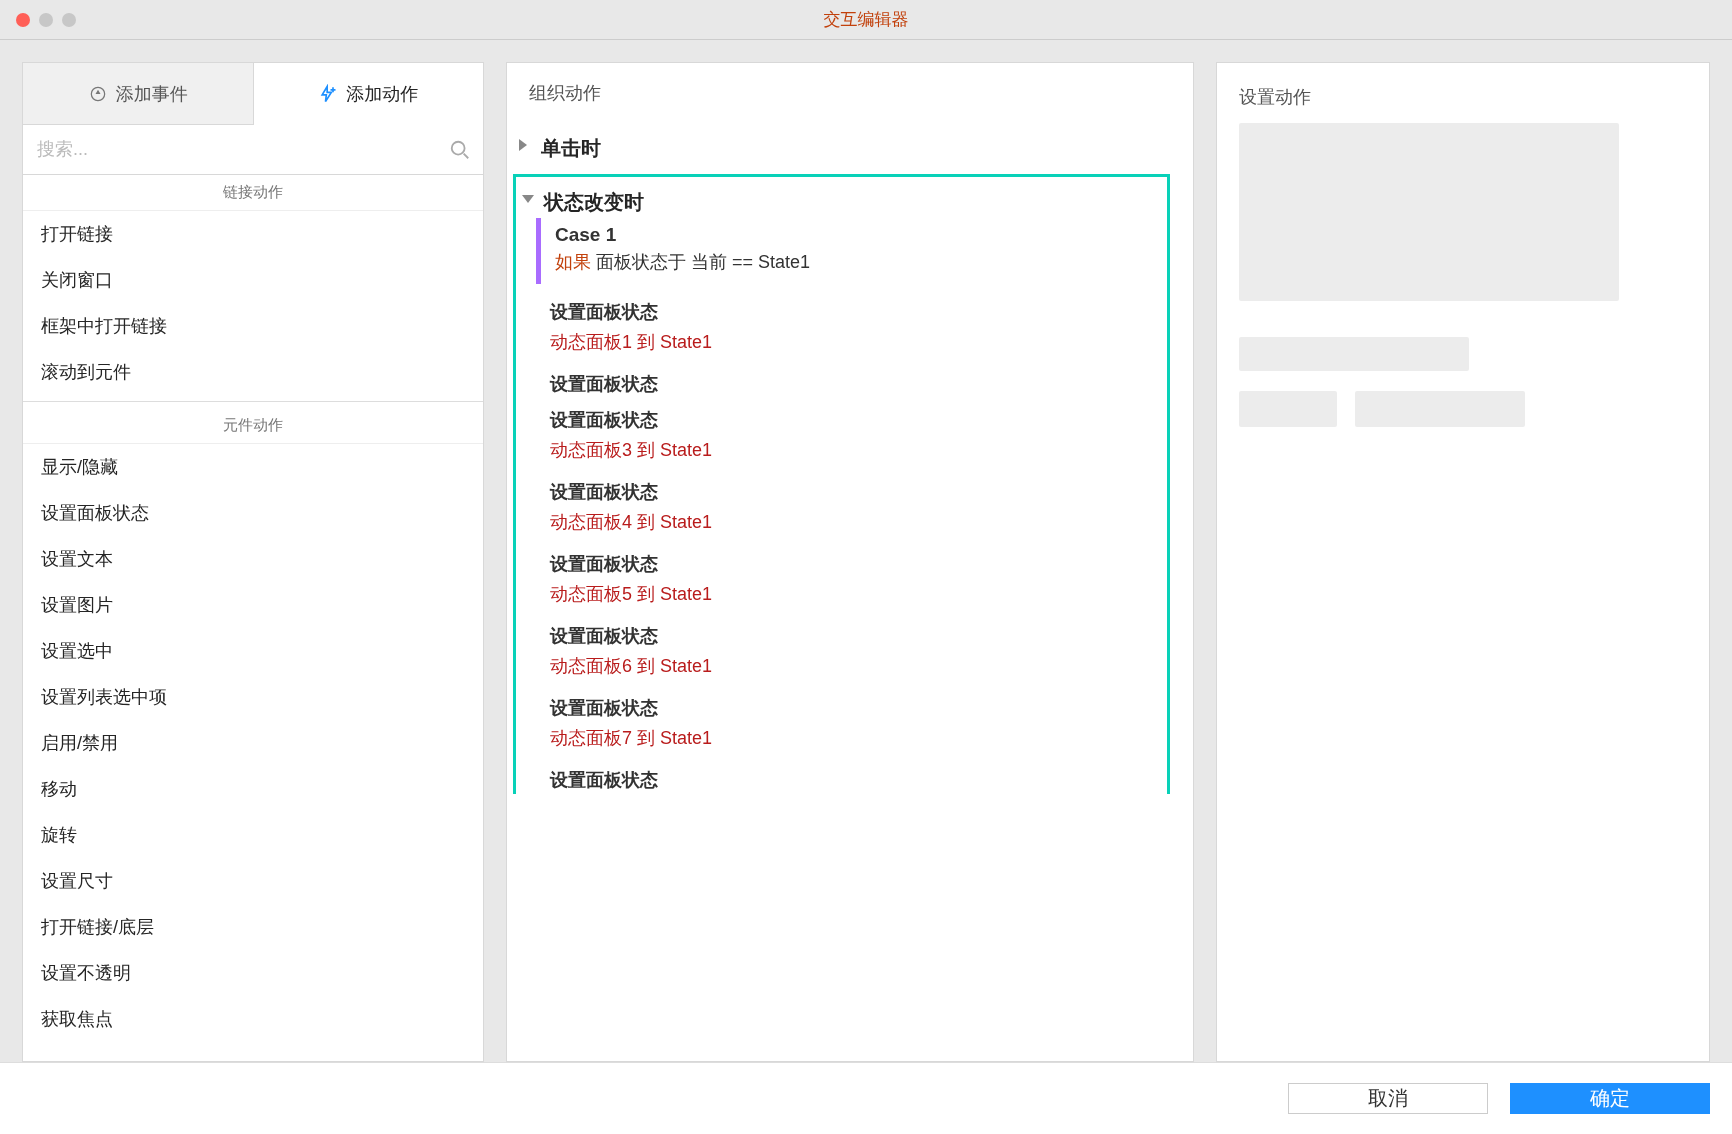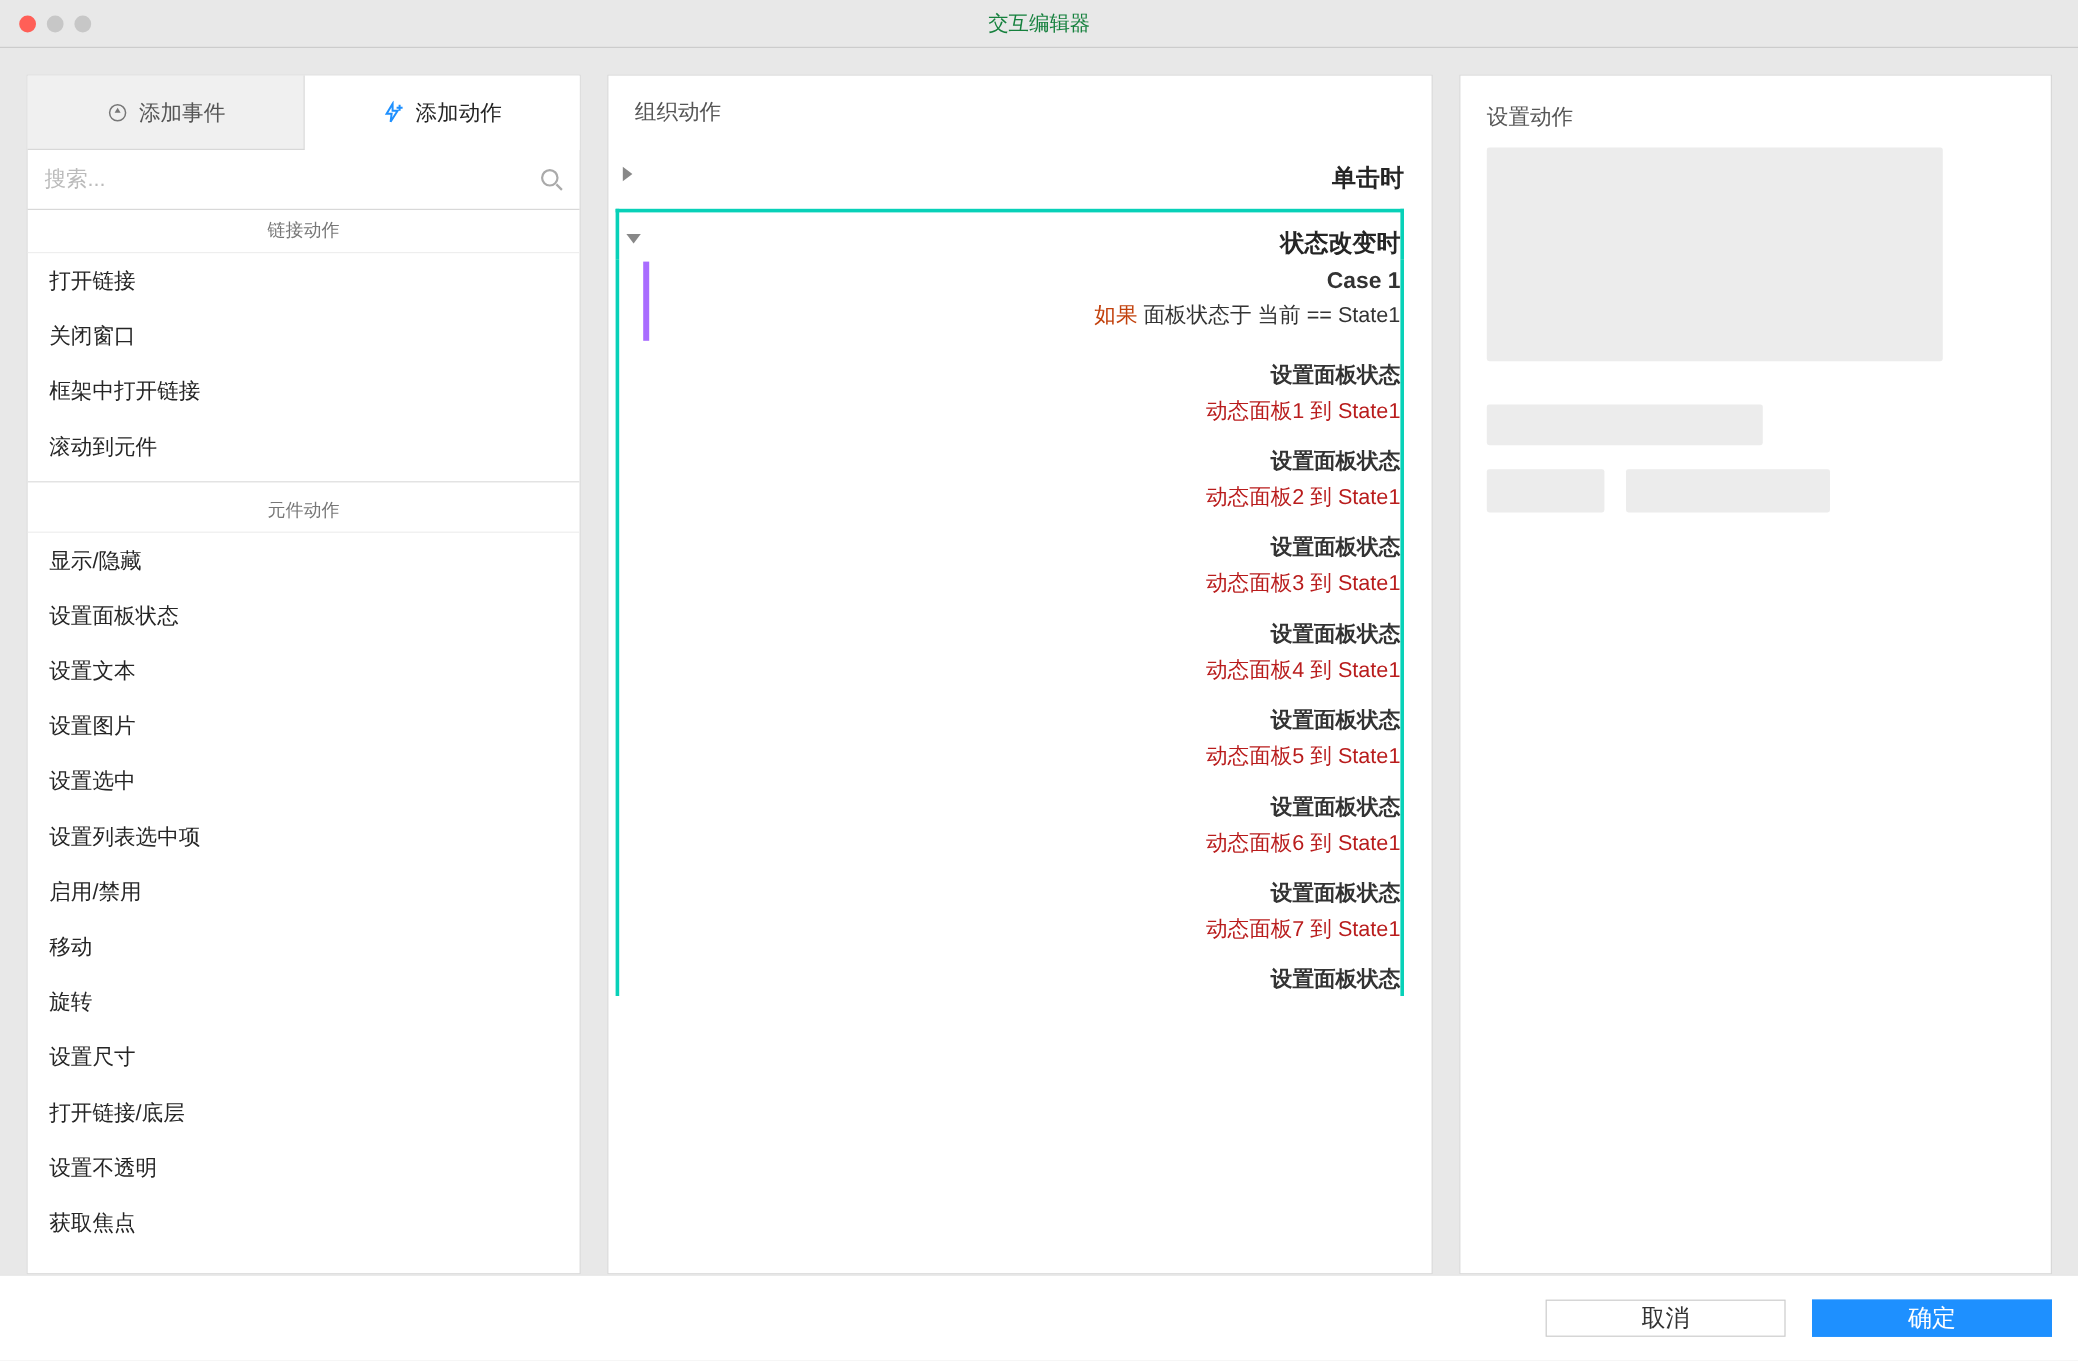--- a/index.html
+++ b/index.html
@@ -28,21 +28,21 @@
       display: flex;
       gap: 9px;
     }
     .traffic span { width: 14px; height: 14px; border-radius: 50%; display:inline-block; }
     .t-close  { background: #ff5f57; }
     .t-min    { background: #c7c7c7; }
     .t-max    { background: #c7c7c7; }
     .win-title {
       margin: 0 auto;
       font-size: 17px;
-      color: #15803d;
+      color: #c2410c;
     }
     .workspace {
       flex: 1;
       display: flex;
       padding: 22px 22px 0 22px;
       gap: 22px;
       min-height: 0;
     }
     
     .left-panel {
@@ -87,21 +87,21 @@
 
     
     .mid-panel {
       width: 688px;
       background: #fff;
       border: 1px solid #d8d8d8;
       display: flex; flex-direction: column;
       min-height: 0;
     }
     .panel-header { font-size: 18px; color:#555; padding:18px 22px; }
-    .event-tree { flex:1; overflow-y:auto; padding:0 23px 6px 6px;text-align:right; }
+    .event-tree { flex:1; overflow-y:auto; padding:0 23px 6px 6px; }
     .event {
       padding: 12px 0 12px 28px;
       font-size: 20px; font-weight:700; color:#252525;
       position: relative;
     }
     .event .caret {
       position:absolute; left:6px; top:16px; width:0; height:0;
     }
     .caret.right { border-top:6px solid transparent; border-bottom:6px solid transparent; border-left:8px solid #888; }
     .caret.down  { border-left:6px solid transparent; border-right:6px solid transparent; border-top:8px solid #888; top:18px;}
@@ -246,21 +246,20 @@
             <span>面板状态于 当前 == State1</span>
           </div>
         </div>
         <div class="action-group">
           <div>
               <div class="ag-title">设置面板状态</div>
               <div class="ag-detail">动态面板1 到 State1</div>
             </div>
           <div>
               <div class="ag-title">设置面板状态</div>
-              <div class="ag-detail">动态面板2 到 State1</div>
             </div>
           <div>
               <div class="ag-title">设置面板状态</div>
               <div class="ag-detail">动态面板3 到 State1</div>
             </div>
           <div>
               <div class="ag-title">设置面板状态</div>
               <div class="ag-detail">动态面板4 到 State1</div>
             </div>
           <div>

